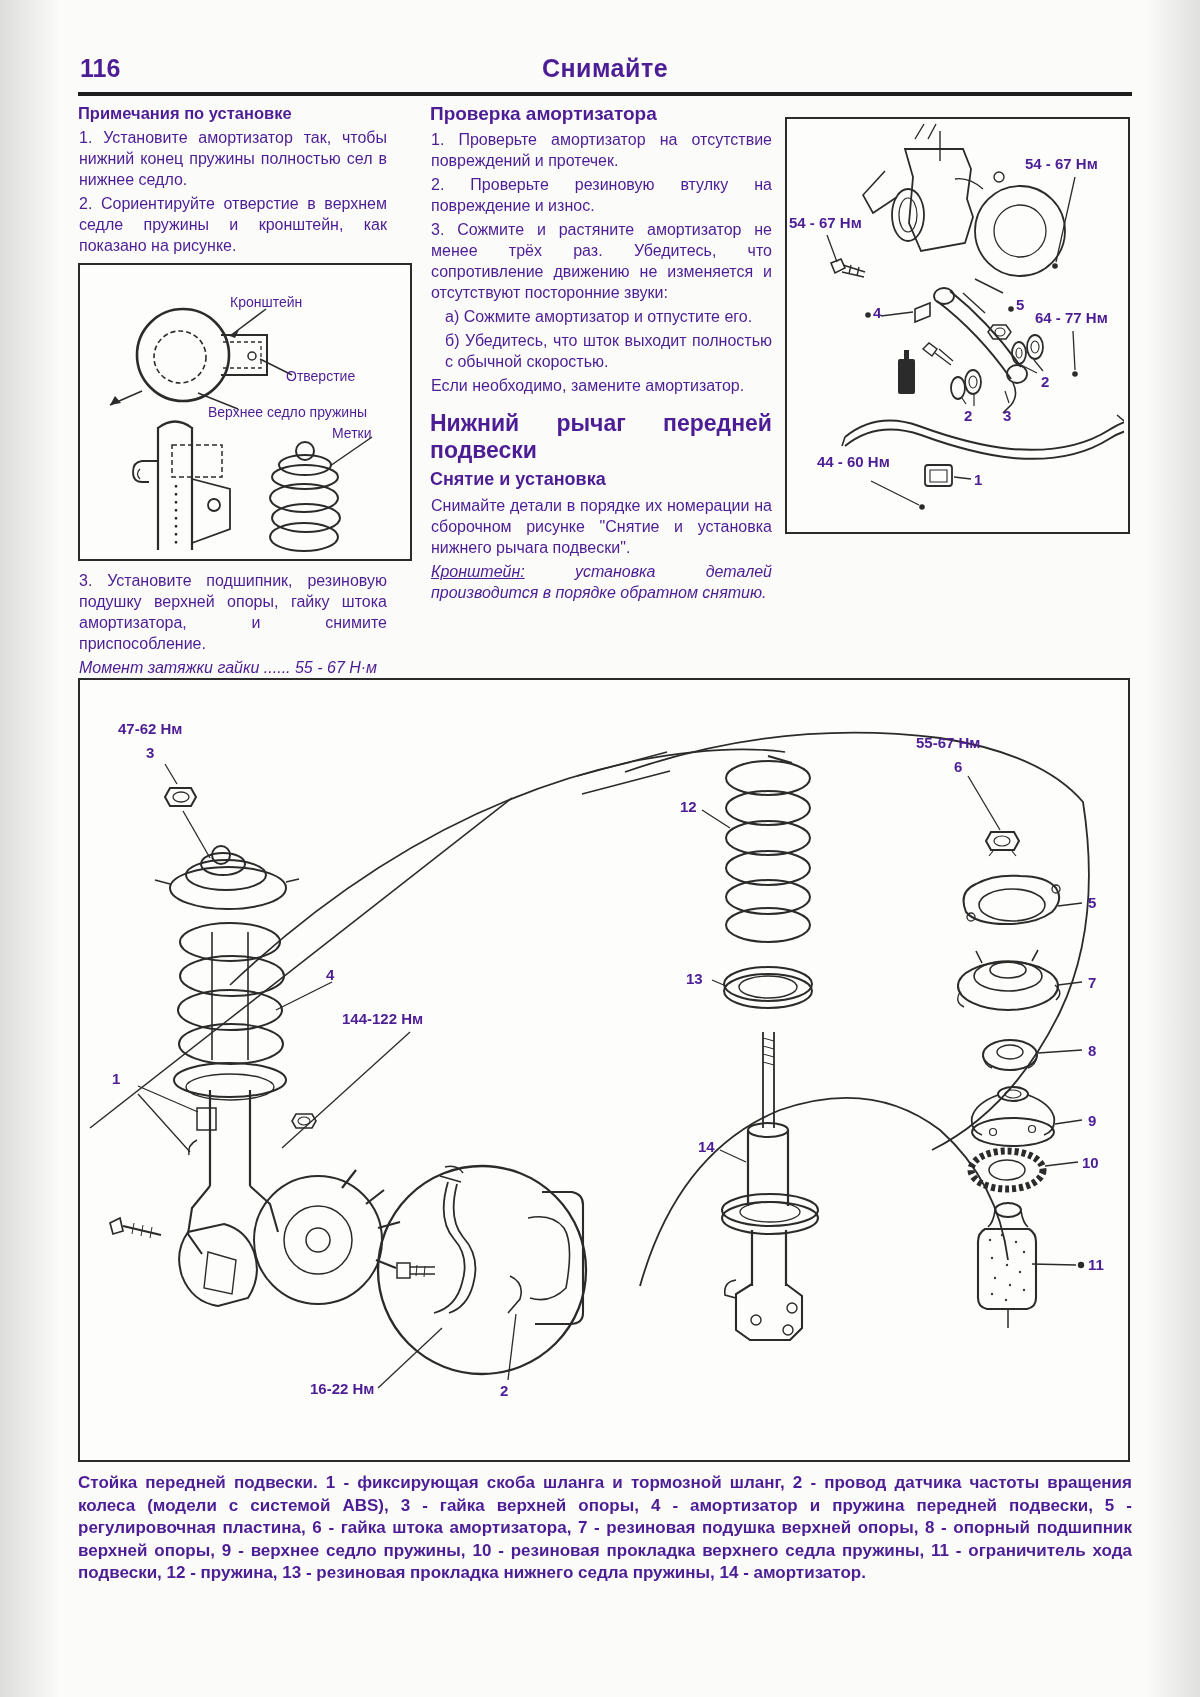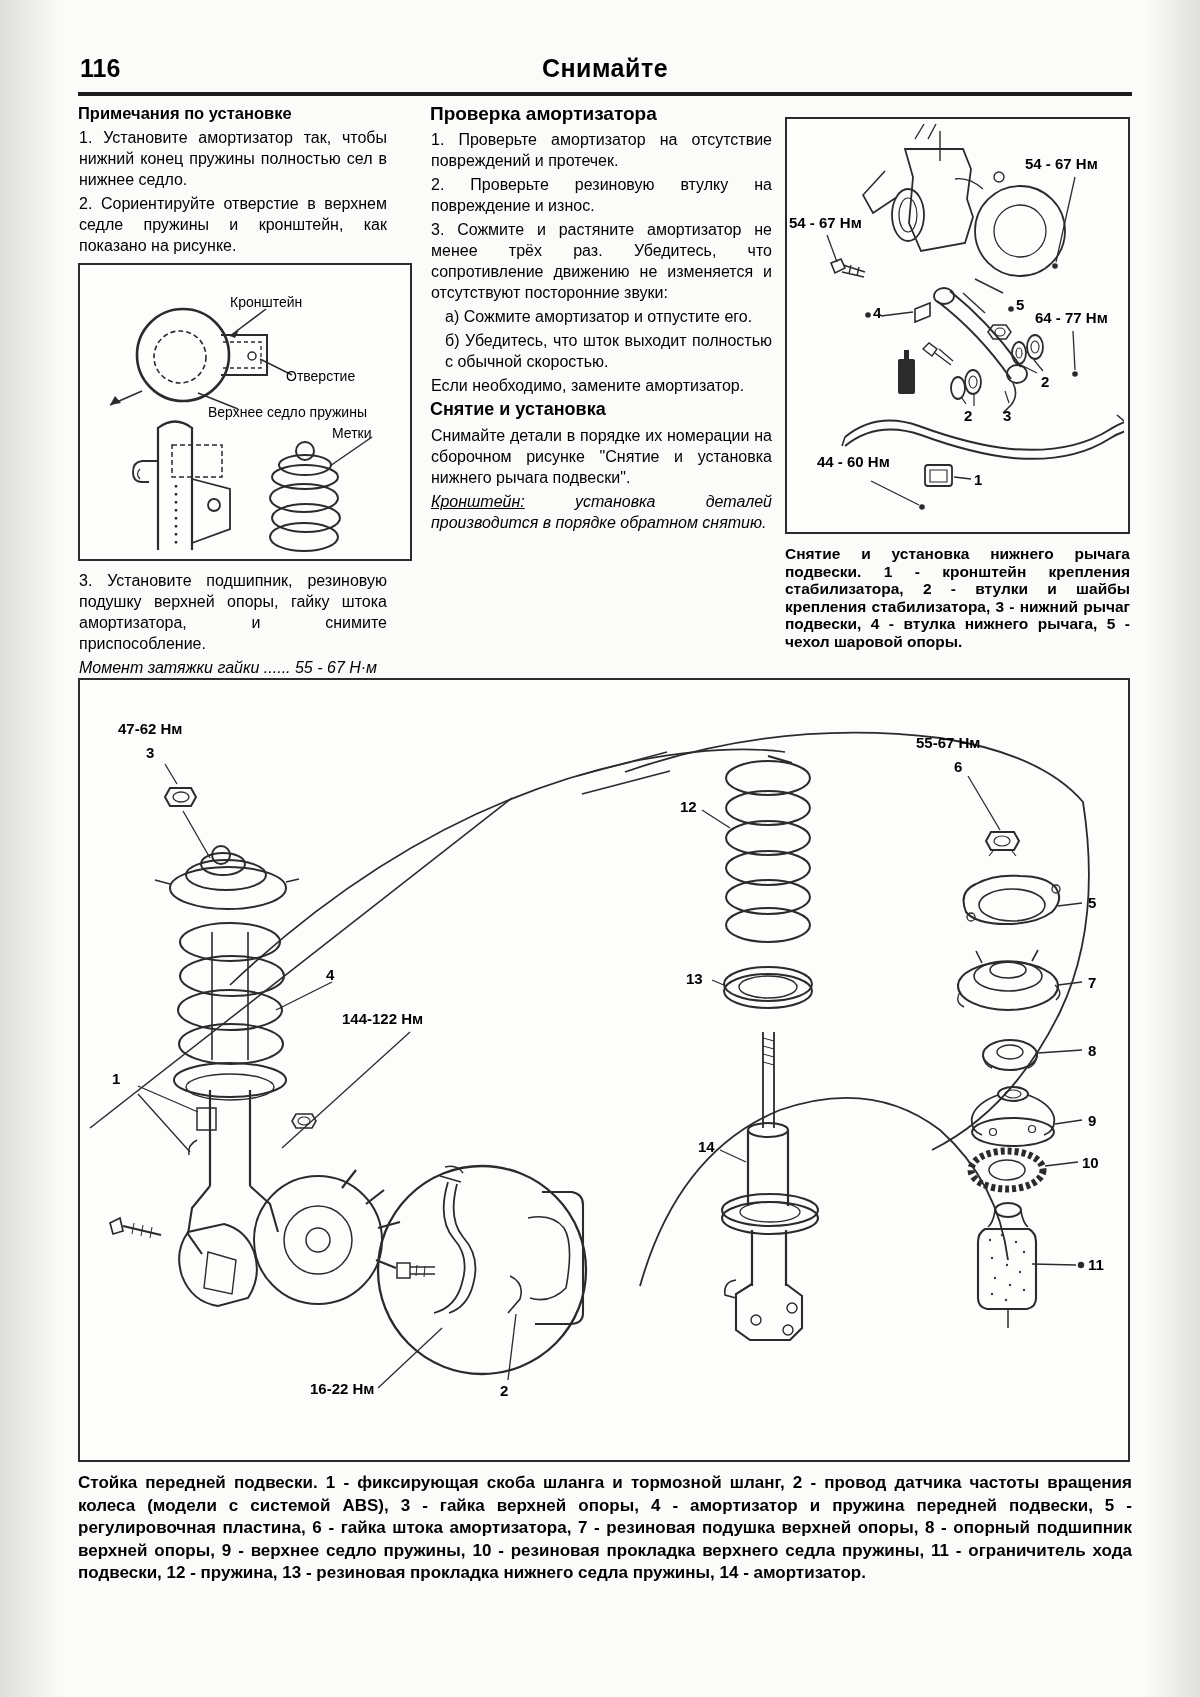--- a/index.html
+++ b/index.html
@@ -1,17 +1,17 @@
 <!DOCTYPE html>
 <html><head>
 <meta charset="utf-8">
 <style>
   html,body{margin:0;padding:0;background:#e6e6e4;}
   .page{position:relative;width:1200px;height:1697px;background:#fbfbf9;
-        font-family:"Liberation Sans",sans-serif;color:#000000;overflow:hidden;}
+        font-family:"Liberation Sans",sans-serif;color:#4c1d95;overflow:hidden;}
   .scan-edge-l{position:absolute;left:0;top:0;bottom:0;width:60px;
         background:linear-gradient(to right,#dddddb,#fbfbf9);}
   .scan-edge-r{position:absolute;right:0;top:0;bottom:0;width:55px;
         background:linear-gradient(to left,#e0e0de,#fbfbf9);}
 
   .hdr-num{position:absolute;left:80px;top:54px;font-size:25px;font-weight:bold;}
   .hdr-title{position:absolute;left:78px;top:54px;width:1054px;text-align:center;
         font-size:25px;font-weight:bold;letter-spacing:.5px;}
   .hdr-rule{position:absolute;left:78px;top:92px;width:1054px;height:4px;background:#1d1d1d;}
 
@@ -106,20 +106,21 @@
   </div>
 
   <div class="col col-mid">
     <div class="h-check">Проверка амортизатора</div>
     <p>1. Проверьте амортизатор на отсутствие повреждений и протечек.</p>
     <p>2. Проверьте резиновую втулку на повреждение и износ.</p>
     <p>3. Сожмите и растяните амортизатор не менее трёх раз. Убедитесь, что сопротивление движению не изменяется и отсутствуют посторонние звуки:</p>
     <p class="indent">а) Сожмите амортизатор и отпустите его.</p>
     <p class="indent">б) Убедитесь, что шток выходит полностью с обычной скоростью.</p>
     <p>Если необходимо, замените амортизатор.</p>
+    <div class="h-big">Нижний рычаг передней подвески</div>
     <div class="h-sub">Снятие и установка</div>
     <p>Снимайте детали в порядке их номерации на сборочном рисунке "Снятие и установка нижнего рычага подвески".</p>
     <p class="note-ital">
       <span class="u">Кронштейн:</span>
       <span>установка деталей производится в порядке обратном снятию.</span>
     </p>
   </div>
 
   <div class="fig2 fig-box">
     <svg width="337" height="409" viewBox="0 0 337 409">
@@ -192,21 +193,20 @@
     <span class="tl" style="left:238px;top:36px">54 - 67 Нм</span>
     <span class="tl" style="left:248px;top:190px">64 - 77 Нм</span>
     <span class="tl" style="left:30px;top:334px">44 - 60 Нм</span>
     <span class="pn" style="left:86px;top:185px">4</span>
     <span class="pn" style="left:229px;top:177px">5</span>
     <span class="pn" style="left:254px;top:254px">2</span>
     <span class="pn" style="left:177px;top:288px">2</span>
     <span class="pn" style="left:216px;top:288px">3</span>
     <span class="pn" style="left:187px;top:352px">1</span>
   </div>
-  <div class="fig2-cap">Снятие и установка нижнего рычага подвески. 1 - кронштейн крепления стабилизатора, 2 - втулки и шайбы крепления стабилизатора, 3 - нижний рычаг подвески, 4 - втулка нижнего рычага, 5 - чехол шаровой опоры.</div>
 
   <div class="fig3 fig-box">
     <svg width="1044" height="776" viewBox="0 0 1044 776">
       <g stroke="#2b2b2b" fill="none" stroke-width="2">
 
         <path d="M10 448 L432 118" stroke-width="1.5"></path>
         <path d="M150 305 Q340 125 560 80 Q645 64 705 72" stroke-width="1.7"></path>
         <path d="M497 96 l90 -24 M502 114 l88 -23" stroke-width="1.5"></path>
         <path d="M545 92 Q700 38 860 58 Q962 74 1003 122 Q1022 244 980 332 Q932 430 852 470" stroke-width="1.8"></path>
         <path d="M560 606 Q598 472 700 430 Q792 398 860 450 Q918 502 928 580" stroke-width="1.8"></path>

